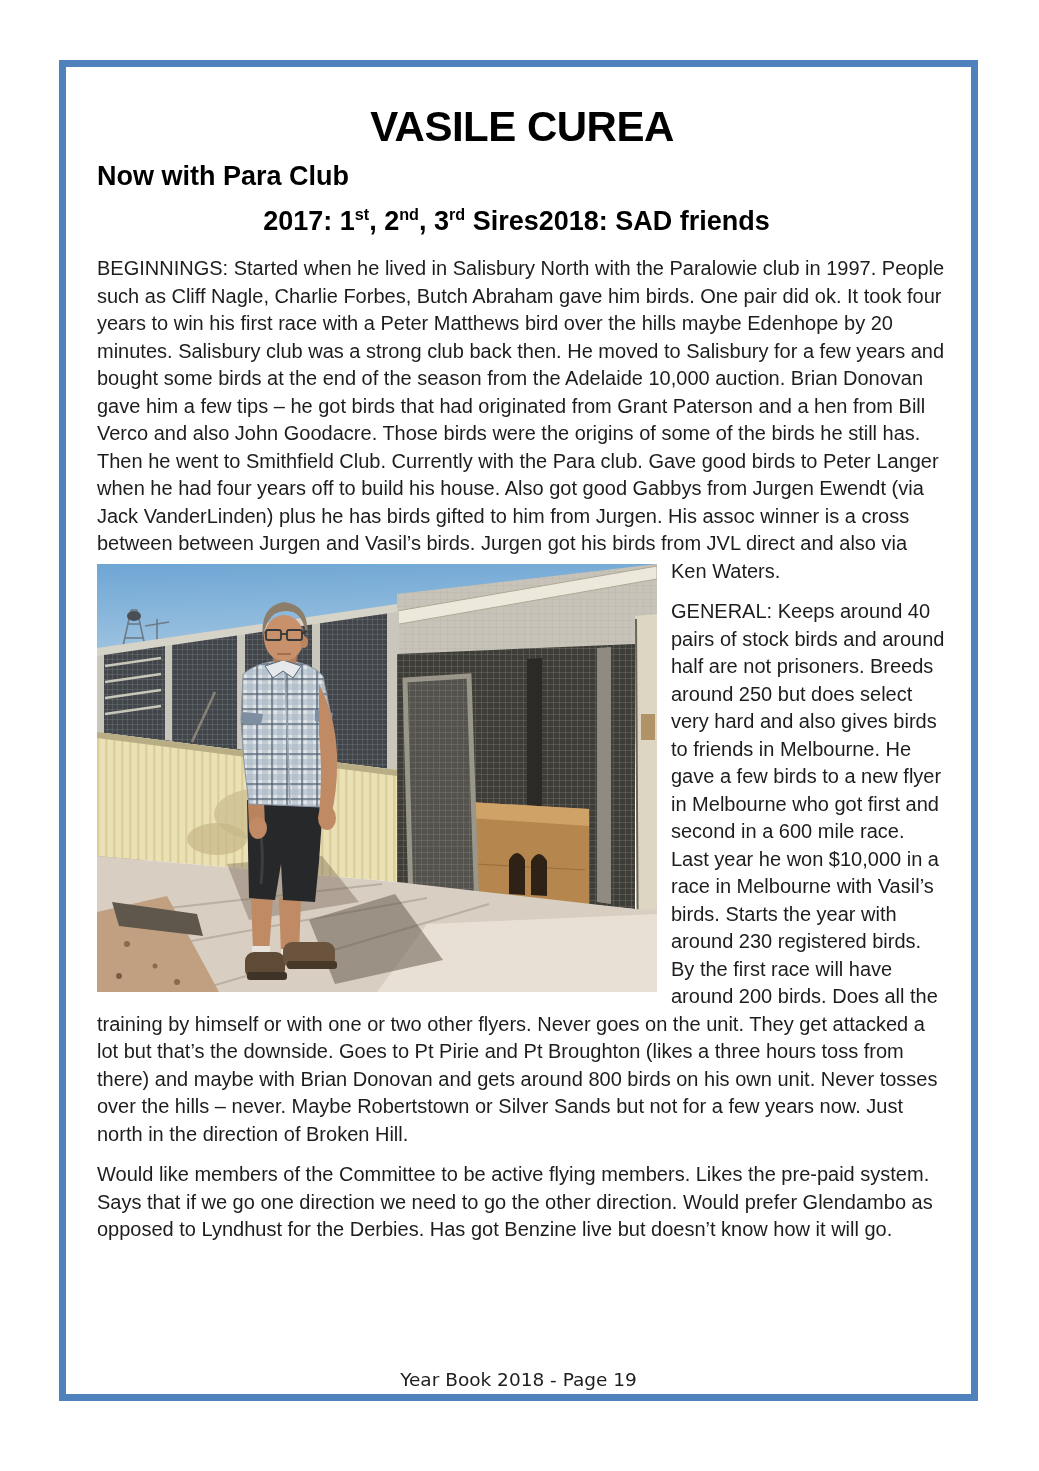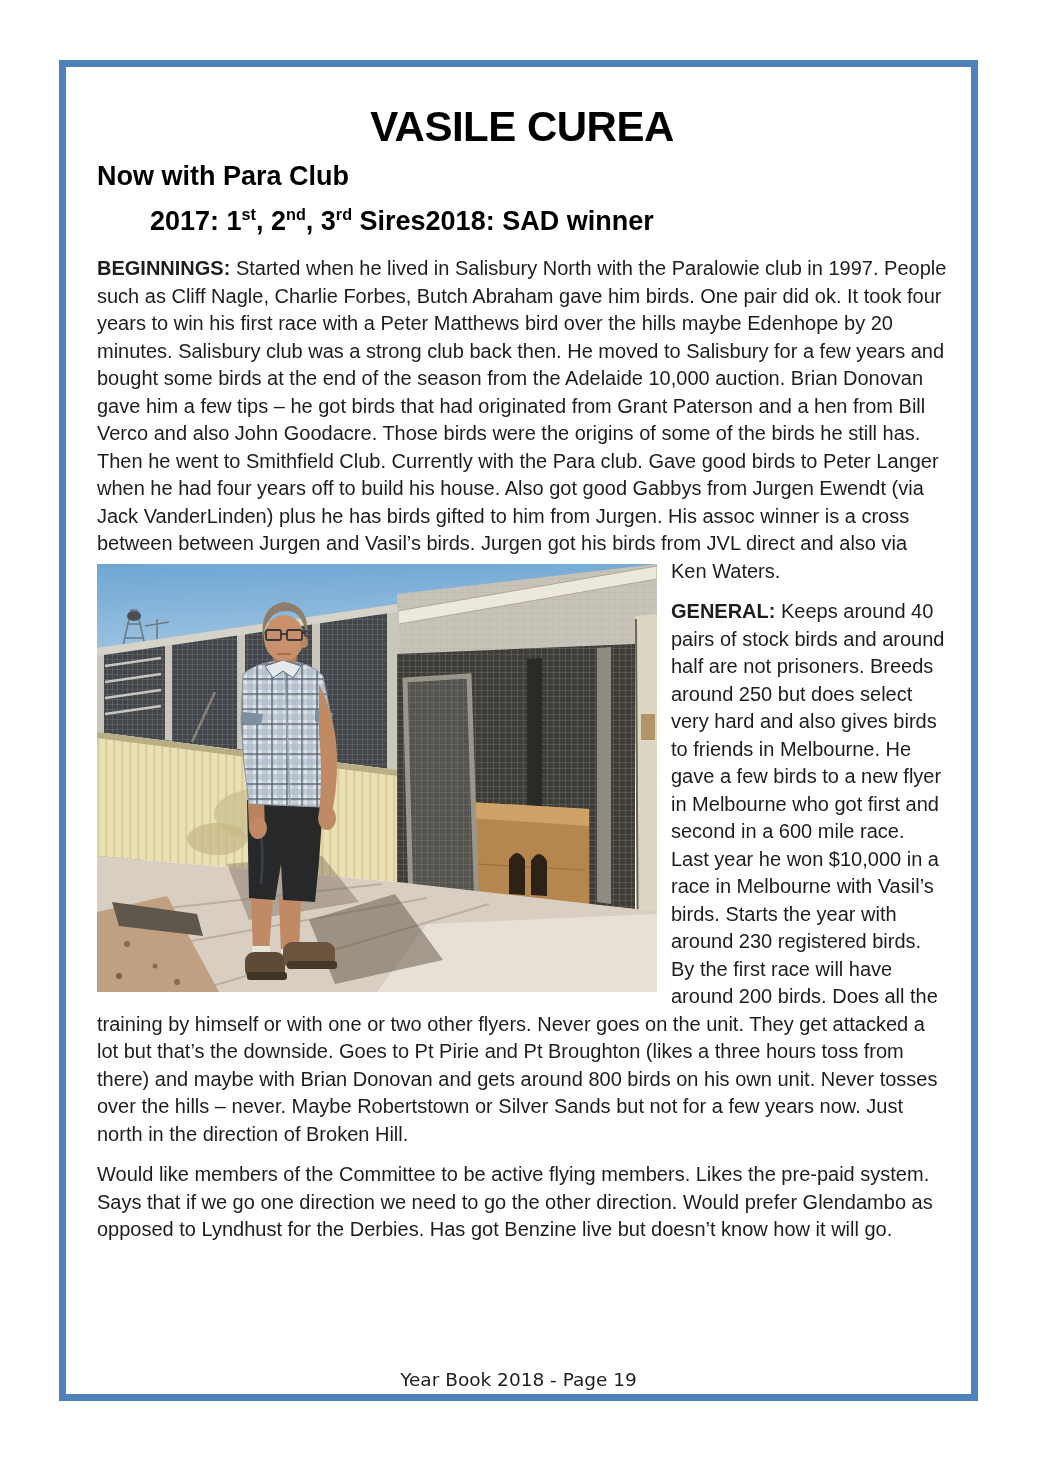--- a/index.html
+++ b/index.html
@@ -11,27 +11,27 @@
     position:absolute; left:59px; top:60px; width:919px; height:1341px;
     border:7px solid #4f81bd; box-sizing:border-box;
   }
   .content { padding:20px 24px 0 31px; }
   h1.title {
     margin:16px 0 10px 0; text-align:center; font-size:42px; font-weight:bold;
     letter-spacing:-0.5px; color:#000;
   }
   h2.subtitle { margin:0 0 14px 0; text-align:left; font-size:27px; font-weight:bold; color:#000; }
   .honors {
-    display:flex; justify-content:flex-start; padding:0 64px 0 53px;
+    display:flex; justify-content:center; padding:0 64px 0 53px;
     font-size:27px; font-weight:bold; color:#000; margin-bottom:18px;
   }
   .honors sup { font-size:60%; line-height:0; vertical-align:super; }
   .body-text { font-size:20px; line-height:27.5px; }
   .body-text p { margin:0 0 13px 0; }
-  .body-text strong { font-weight:bold; }
+  .body-text strong { font-weight:normal; }
   .photo-float {
     float:left; width:560px; height:428px; margin:6px 14px 6px 0; display:block;
   }
   .photo-float svg { display:block; width:100%; height:100%; }
   .footer {
     position:absolute; left:0; right:0; bottom:4px; text-align:center;
     font-family:"DejaVu Sans", sans-serif; font-size:18.5px; color:#1d1d1d;margin-top:40px;
   }
 </style>
 </head>
@@ -39,21 +39,21 @@
 
 <div class="sheet">
   <div class="frame">
     <div class="content">
 
       <h1 class="title">VASILE CUREA</h1>
       <h2 class="subtitle">Now with Para Club</h2>
 
       <div class="honors">
         <span><span>2017: 1</span><sup>st</sup><span>, 2</span><sup>nd</sup><span>, 3</span><sup>rd</sup><span> Sires</span></span>
-        <span>2018: SAD winner</span>
+        <span>2018: SAD friends</span>
       </div>
 
       <div class="body-text">
 
         <p><strong>BEGINNINGS:</strong> <span>Started when he lived in Salisbury North with the Paralowie club in 1997. People such as Cliff Nagle, Charlie Forbes, Butch Abraham gave him birds. One pair did ok. It took four years to win his first race with a Peter Matthews bird over the hills maybe Edenhope by 20 minutes. Salisbury club was a strong club back then. He moved to Salisbury for a few years and bought some birds at the end of the season from the Adelaide 10,000 auction. Brian Donovan gave him a few tips – he got birds that had originated from Grant Paterson and a hen from Bill Verco and also John Goodacre. Those birds were the origins of some of the birds he still has. Then he went to Smithfield Club. Currently with the Para club. Gave good birds to Peter Langer when he had four years off to build his house. Also got good Gabbys from Jurgen Ewendt (via Jack VanderLinden) plus he has birds gifted to him from Jurgen. His assoc winner is a cross between between Jurgen and Vasil’s</span>
           <span class="photo-float">
 
             <svg viewBox="0 0 560 428" preserveAspectRatio="none">
               <defs>
                 <linearGradient id="sky" x1="0" y1="0" x2="0.1" y2="1">

